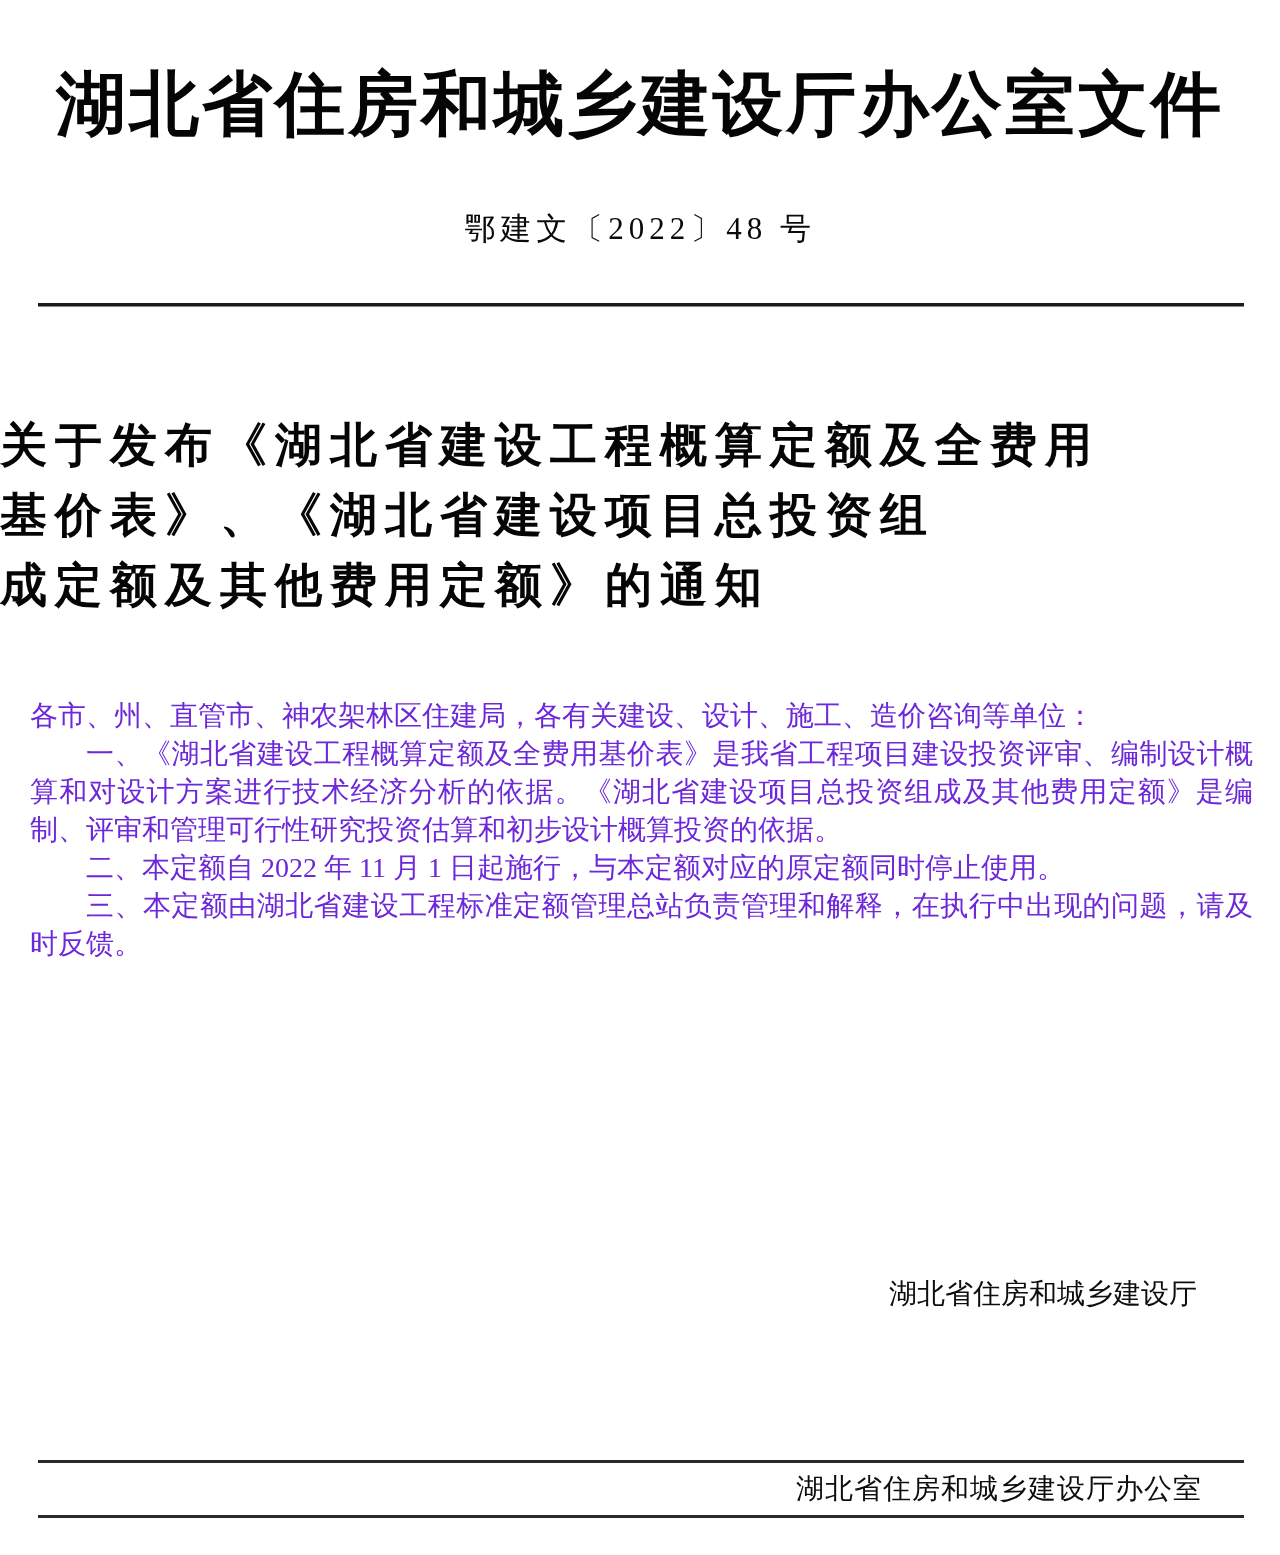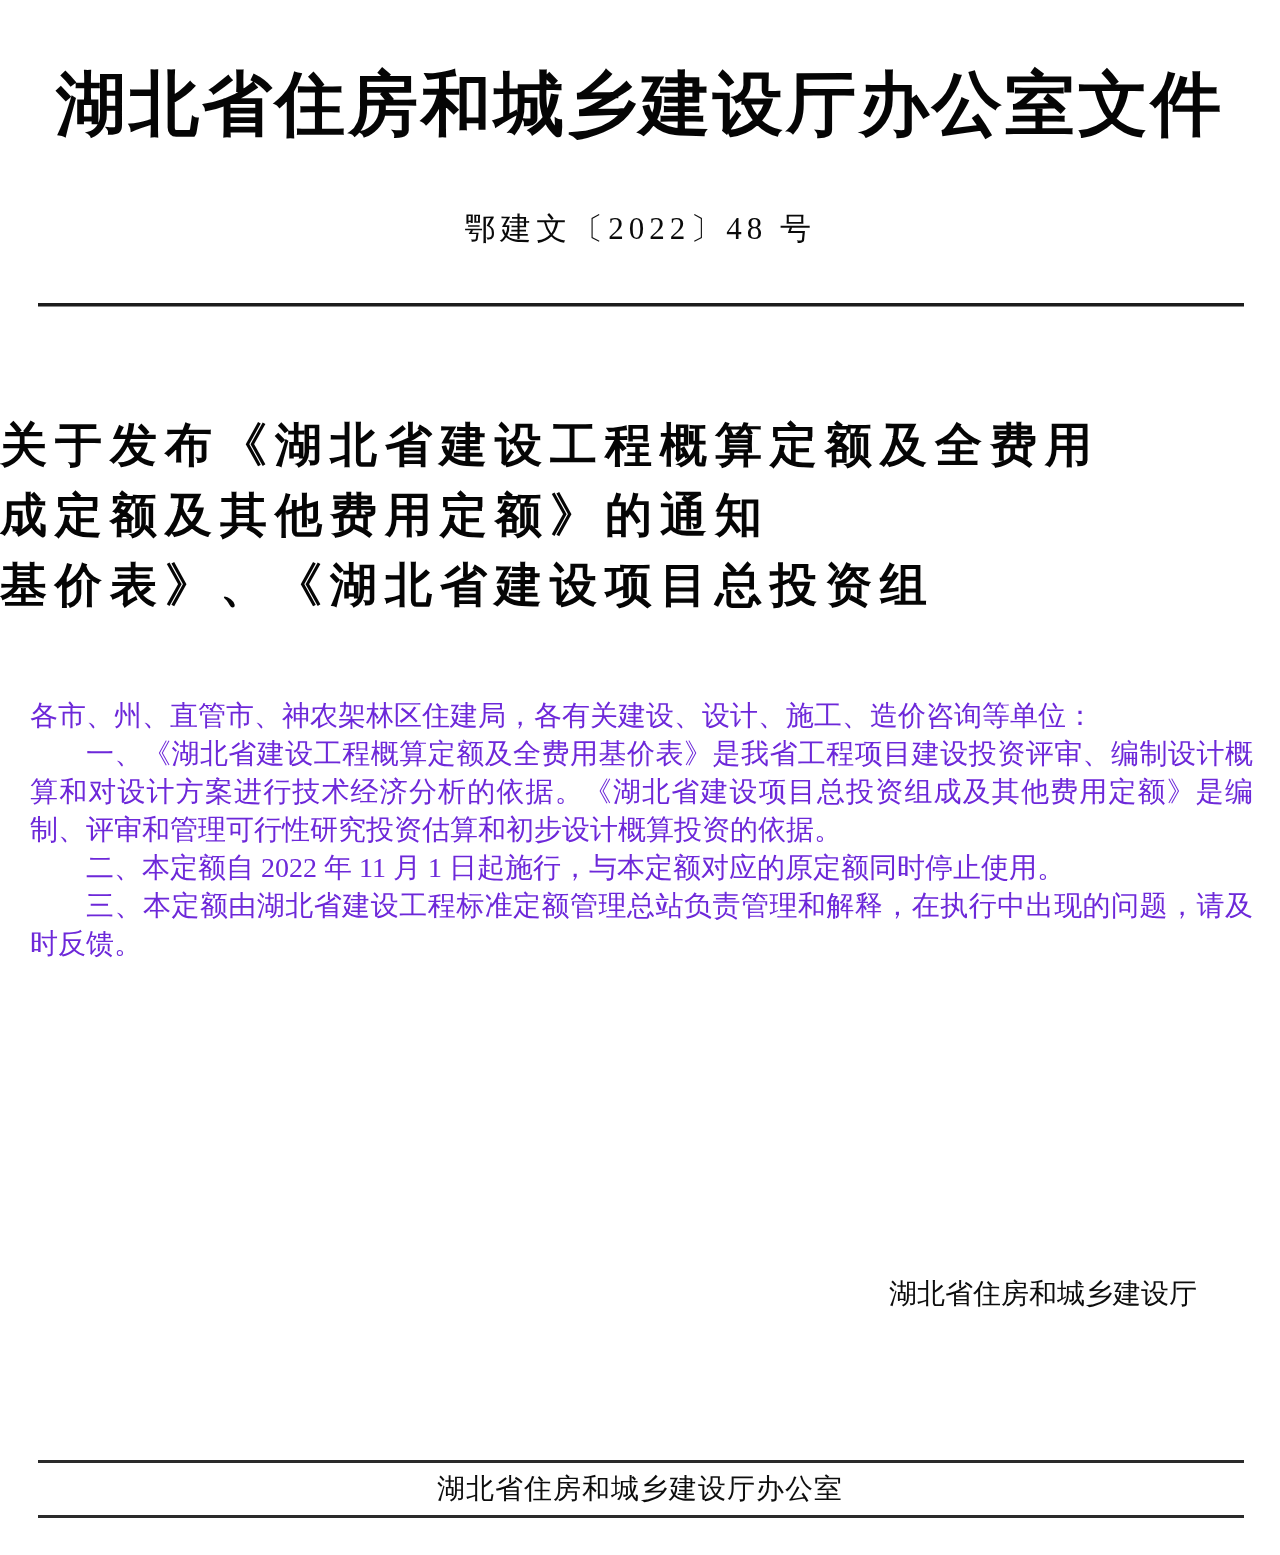--- a/index.html
+++ b/index.html
@@ -93,43 +93,43 @@
   .footer {
     position: absolute;
     top: 1460px;
     left: 38px;
     right: 36px;
     height: 58px;
     border-top: 3px solid #2a2a2a;
     border-bottom: 3px solid #2a2a2a;
     display: flex;
     align-items: center;
-    justify-content: center;
+    justify-content: flex-end;
     padding: 0 42px 0 40px;
     font-size: 28px;
     color: #0d0d0d;
   }
   .footer .left { letter-spacing: 1px; }
   .footer .right { letter-spacing: 0.5px; }
 </style>
 </head>
 <body>
 
 <div class="page">
 
   <div class="org-header">湖北省住房和城乡建设厅办公室文件</div>
 
   <div class="doc-number">鄂建文〔2022〕48 号</div>
 
   <div class="rule-main"></div>
 
   <div class="main-title">
     <div>关于发布《湖北省建设工程概算定额及全费用</div>
+    <div>基价表》、《湖北省建设项目总投资组</div>
     <div>成定额及其他费用定额》的通知</div>
-    <div>基价表》、《湖北省建设项目总投资组</div>
   </div>
 
   <div class="body-text">
     <p>各市、州、直管市、神农架林区住建局，各有关建设、设计、施工、造价咨询等单位：</p>
     <p class="indent">一、《湖北省建设工程概算定额及全费用基价表》是我省工程项目建设投资评审、编制设计概算和对设计方案进行技术经济分析的依据。《湖北省建设项目总投资组成及其他费用定额》是编制、评审和管理可行性研究投资估算和初步设计概算投资的依据。</p>
     <p class="indent">二、本定额自 2022 年 11 月 1 日起施行，与本定额对应的原定额同时停止使用。</p>
     <p class="indent">三、本定额由湖北省建设工程标准定额管理总站负责管理和解释，在执行中出现的问题，请及时反馈。</p>
   </div>
 
   <div class="signature-block">

